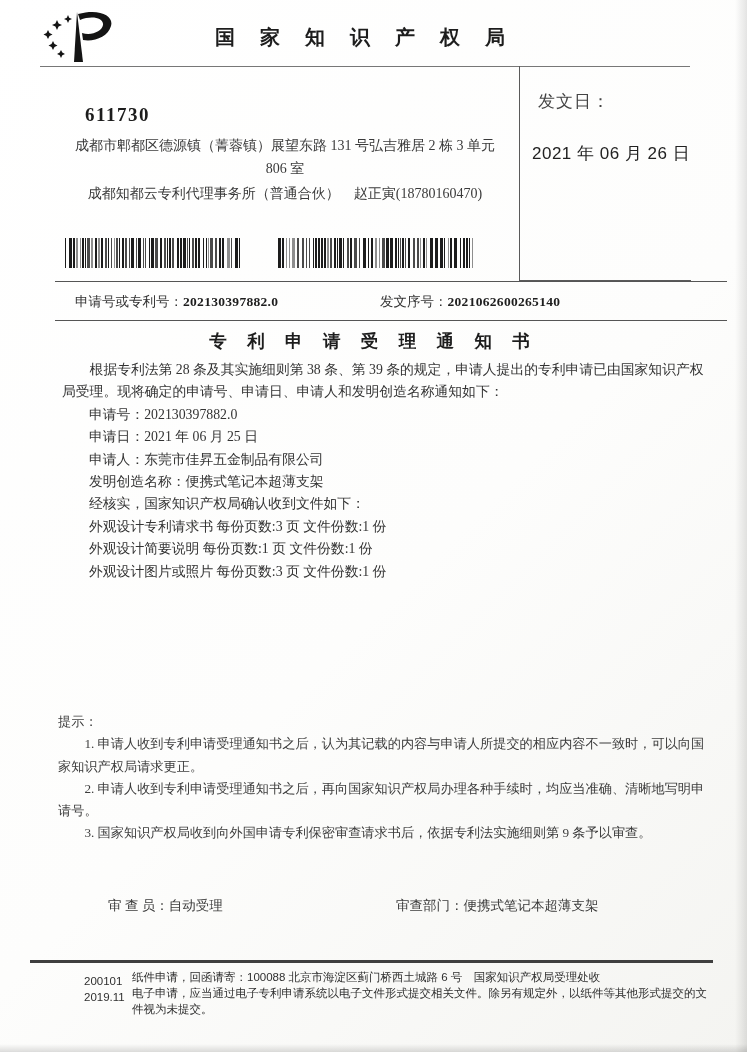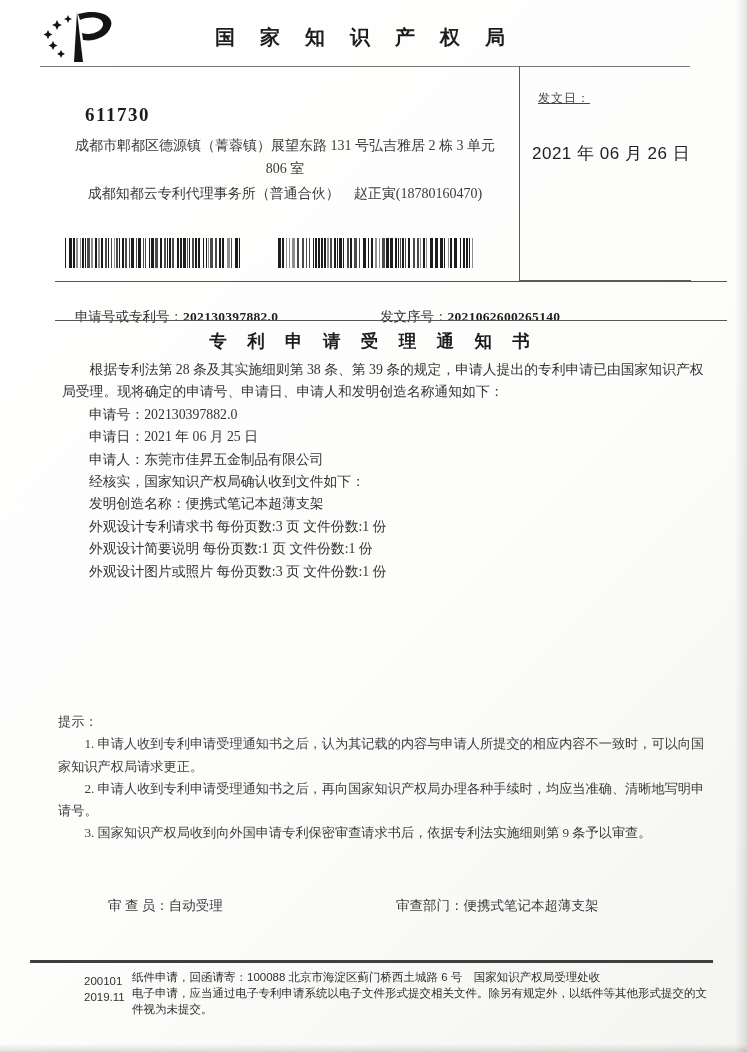--- a/index.html
+++ b/index.html
@@ -16,39 +16,39 @@
   .abs{position:absolute;}
   
   .logo{left:38px; top:10px; width:80px; height:54px;}
   .agency{left:40px; top:24px; width:650px; text-align:center;
     font-size:20px; font-weight:bold; letter-spacing:10px; color:#1d1d1d;}
   .hrule{height:1px; background:#777;}
   .rule-header{left:40px; top:66px; width:650px;}
   
   .datebox{left:519px; top:66px; width:171px; height:214px;
     border-left:1px solid #5a5a5a; border-bottom:1px solid #5a5a5a;}
-  .date-label{position:absolute; left:18px; top:24px; font-size:12px; color:#444; letter-spacing:1px;text-decoration:underline;}
+  .date-label{position:absolute; left:18px; top:24px; font-size:17px; color:#444; letter-spacing:1px;}
   .date-value{position:absolute; left:12px; top:76px; font-size:17px; color:#222;
     font-family:"Liberation Sans","DejaVu Sans",sans-serif; letter-spacing:0.5px;}
   
   .recipient{left:60px; top:104px; width:450px; text-align:center;}
   .postal{text-align:left; padding-left:25px; font-size:19px; font-weight:bold;
     letter-spacing:1.5px; color:#1c1c1c; margin-bottom:8px;}
   .addr{font-size:14px; line-height:23px; color:#3a3a3a;}
   .agent{font-size:14px; line-height:23px; color:#3a3a3a; margin-top:2px;}
   
   .barcode{top:238px; height:30px; display:flex; align-items:stretch; overflow:hidden;}
   .barcode i{display:block; height:100%;}
   .bc1{left:65px; width:178px;}
   .bc2{left:278px; width:200px;}
   .rule1{left:55px; top:281px; width:672px; background:#555;}
   .rule2{left:55px; top:320px; width:672px; background:#555;}
   
   .refrow{left:0; top:293px; width:747px; height:22px; font-size:13.5px; color:#333;}
-  .refrow .grp{position:absolute; top:15px; white-space:nowrap;text-align:center;}
+  .refrow .grp{position:absolute; top:0; white-space:nowrap;text-align:center;}
   .refrow .g1{left:75px;} .refrow .g2{left:380px;}
   .refrow b{font-weight:bold; color:#1e1e1e; letter-spacing:0.3px;}
   
   .doc-title{left:40px; top:329px; width:667px; text-align:center;
     font-size:17.5px; font-weight:bold; letter-spacing:8px; color:#1d1d1d;}
   .body{left:62px; top:359px; width:646px; font-size:13.8px; line-height:22.4px; color:#333;}
   .body .intro{text-indent:2em; margin:0;}
   .body .line{padding-left:27px;}
   .tips{left:58px; top:711px; width:652px; font-size:13.2px; line-height:22.3px; color:#3c3c3c;}
   .tips p{margin:0; text-indent:2em;}
@@ -221,22 +221,22 @@
   </div>
   <div class="abs hrule rule2"></div>
 
   <div class="abs doc-title">专 利 申 请 受 理 通 知 书</div>
 
   <div class="abs body">
     <p class="intro">根据专利法第 28 条及其实施细则第 38 条、第 39 条的规定，申请人提出的专利申请已由国家知识产权局受理。现将确定的申请号、申请日、申请人和发明创造名称通知如下：</p>
     <div class="line"><span>申请号：</span><span>202130397882.0</span></div>
     <div class="line"><span>申请日：</span><span>2021 年 06 月 25 日</span></div>
     <div class="line"><span>申请人：</span><span>东莞市佳昇五金制品有限公司</span></div>
+    <div class="line"><span>发明创造名称：</span><span>便携式笔记本超薄支架</span></div>
     <div class="line">经核实，国家知识产权局确认收到文件如下：</div>
-    <div class="line"><span>发明创造名称：</span><span>便携式笔记本超薄支架</span></div>
     <div>
         <div class="line">外观设计专利请求书 每份页数:3 页 文件份数:1 份</div>
         <div class="line">外观设计简要说明 每份页数:1 页 文件份数:1 份</div>
         <div class="line">外观设计图片或照片 每份页数:3 页 文件份数:1 份</div>
       </div>
   </div>
 
   <div class="abs tips">
     <p class="tips-label">提示：</p>
     <div>

